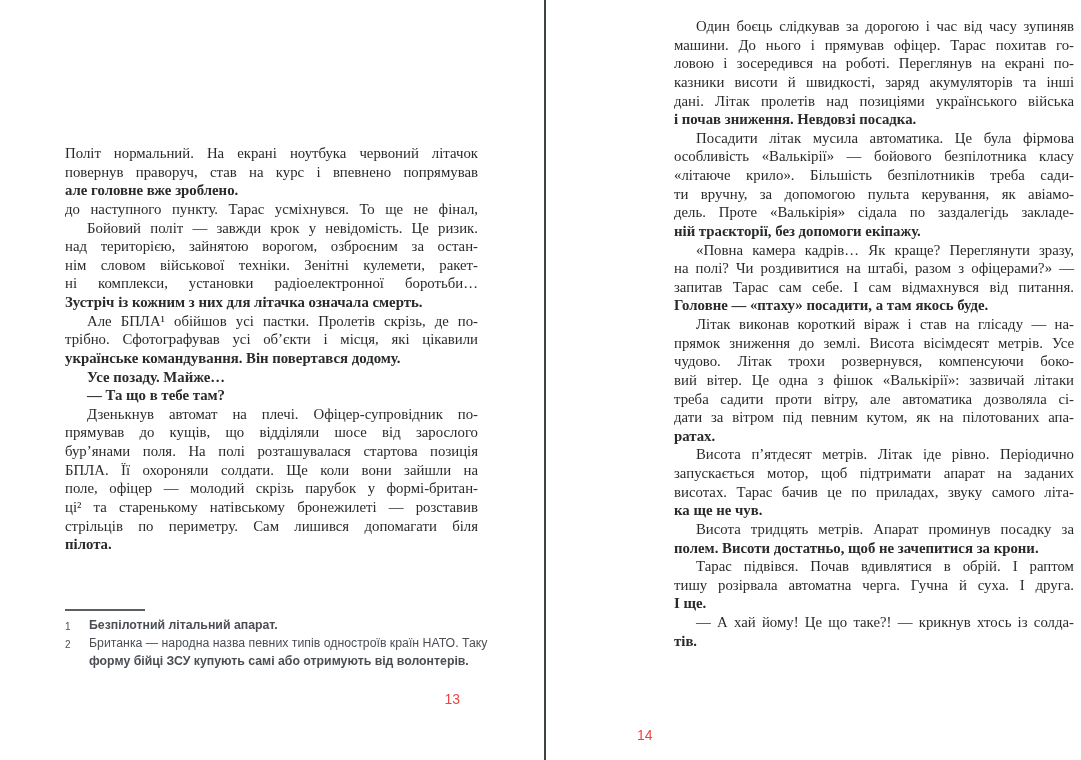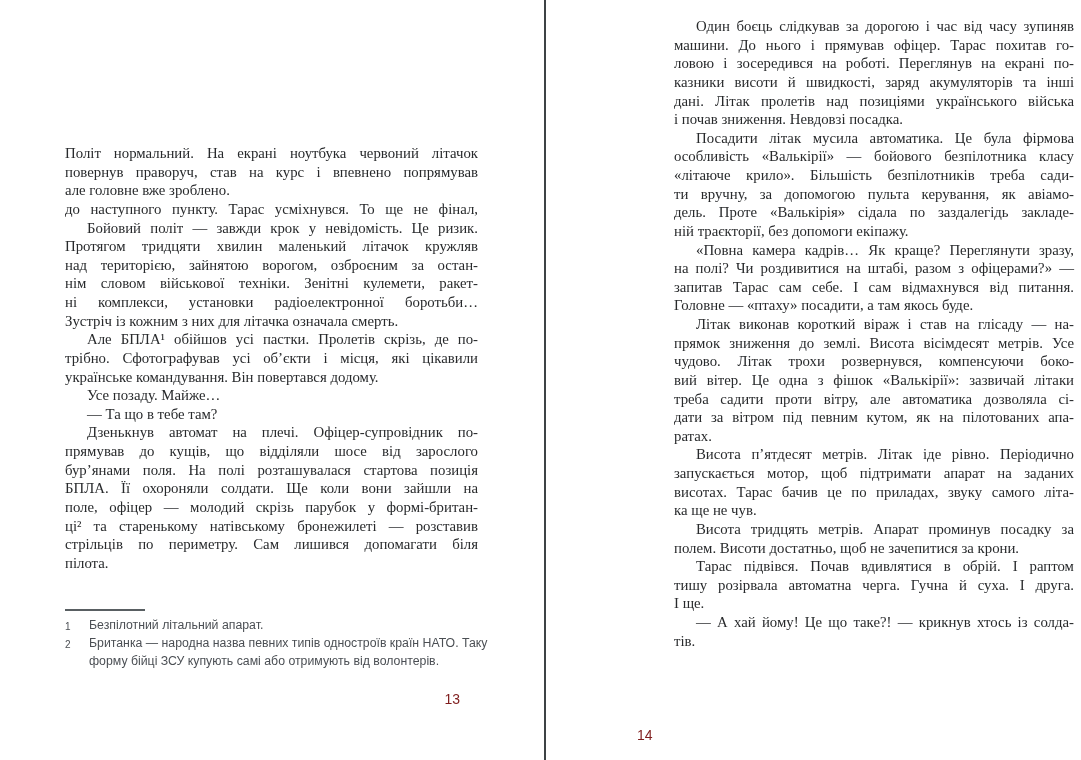--- a/index.html
+++ b/index.html
@@ -21,21 +21,21 @@
     font-size: 14.8px;
     line-height: 18.62px;
   }
   #left-text  { left: 65px;  top: 144px; width: 413px; }
   #right-text { left: 634px; top: 17px;  width: 400px; margin-left: 40px; }
   .line {
     text-align: justify;
     text-align-last: justify;
     white-space: nowrap;
   }
-  .line.last { text-align-last: left; }
+  .line.last { text-align-last: left; font-weight: bold; }
   .line.ind  { padding-left: 22px; }
   .footnotes {
     position: absolute; left: 65px; top: 609px; width: 413px;
     font-family: "Liberation Sans", sans-serif;
     font-size: 12.3px;
     line-height: 17.4px;
     color: #4b4f54;
   }
   .fn-rule {
     width: 80px; height: 0;
@@ -45,38 +45,37 @@
   .fn { display: flex; }
   .fn-marker {
     flex: 0 0 24px; width: 24px;
     font-size: 10px; padding-top: 1px;
   }
   .fn-body { flex: 1; min-width: 0; }
   .page-number {
     position: absolute;
     font-family: "Liberation Sans", sans-serif;
     font-size: 14px;
-    color: #7f1d1d;
+    color: #ef4444;
   }
   #pn-left  { left: 400px; top: 691px; width: 60px; text-align: right; }
   #pn-right { left: 637px; top: 694px; margin-top: 33px; }
 </style>
 </head>
 <body>
 
 <div class="spread">
 
   <div class="page page-left">
     <div class="text-block" id="left-text">
         <div class="line">Політ нормальний. На екрані ноутбука червоний літачок</div>
         <div class="line">повернув праворуч, став на курс і впевнено попрямував</div>
         <div class="line last">але головне вже зроблено.</div>
         <div class="line">до наступного пункту. Тарас усміхнувся. То ще не фінал,</div>
         <div class="line ind">Бойовий політ — завжди крок у невідомість. Це ризик.</div>
-        <div class="line">Протягом тридцяти хвилин маленький літачок кружляв</div>
         <div class="line">над територією, зайнятою ворогом, озброєним за остан-</div>
         <div class="line">нім словом військової техніки. Зенітні кулемети, ракет-</div>
         <div class="line">ні комплекси, установки радіоелектронної боротьби…</div>
         <div class="line last">Зустріч із кожним з них для літачка означала смерть.</div>
         <div class="line ind">Але БПЛА¹ обійшов усі пастки. Пролетів скрізь, де по-</div>
         <div class="line">трібно. Сфотографував усі об’єкти і місця, які цікавили</div>
         <div class="line last">українське командування. Він повертався додому.</div>
         <div class="line last ind">Усе позаду. Майже…</div>
         <div class="line last ind">— Та що в тебе там?</div>
         <div class="line ind">Дзенькнув автомат на плечі. Офіцер-супровідник по-</div>

